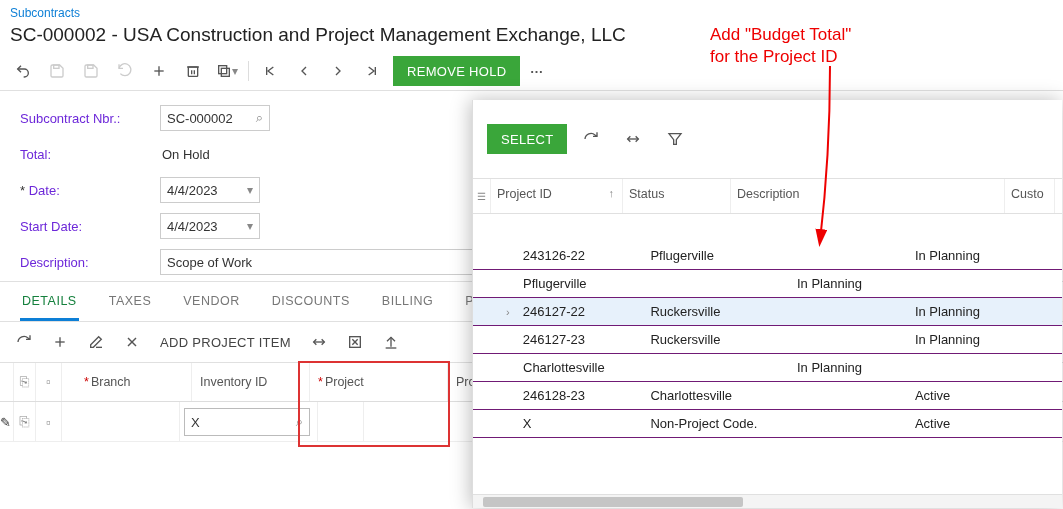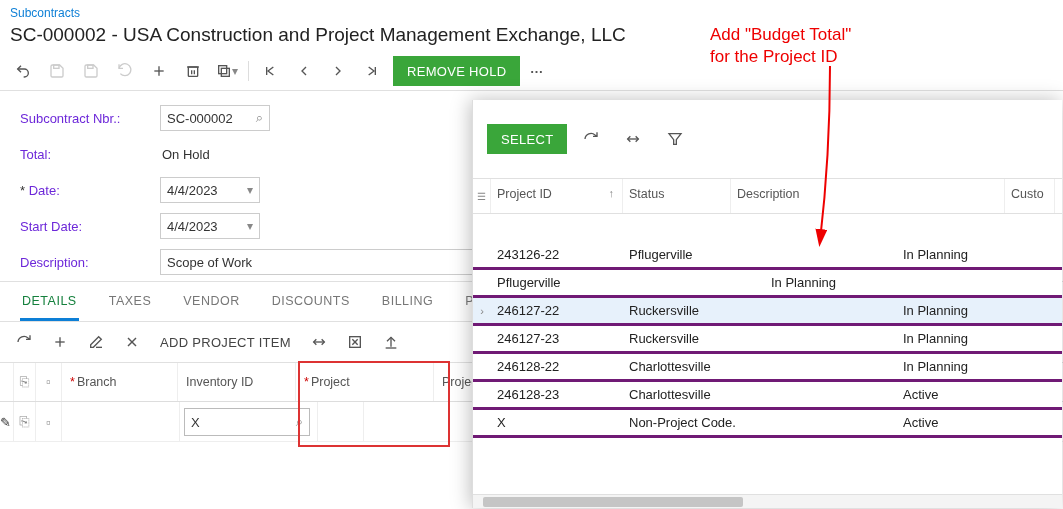--- a/index.html
+++ b/index.html
@@ -35,21 +35,21 @@
   .gbtn { width: 36px; height: 32px; display: inline-flex; align-items: center; justify-content: center; color: #555; cursor: pointer; }
   .txt-btn { color: #444; font-size: 13px; padding: 0 10px; cursor: pointer; letter-spacing: 0.3px; }
 
   .grid { position: relative; }
   .ghead { display: flex; border-bottom: 1px solid #ddd; background: #fff; }
   .ghead .gcol, .grow .gcol { border-right: 1px solid #eee; padding: 8px 8px; font-size: 13px; color: #333; display: flex; align-items: center; }
   .ghead .gcol { color: #555; font-size: 12.5px; position: relative; height: 38px;}
   .gcol.c0 { width: 14px; padding: 0; }
   .gcol.c1 { width: 22px; justify-content: center; padding: 0 2px;}
   .gcol.c2 { width: 26px; justify-content: center; padding: 0 2px;}
-  .gcol.c3 { width: 116px; }
+  .gcol.c3 { width: 116px; margin-left: 14px; }
   .gcol.c4 { width: 118px; }
   .gcol.c5 { width: 138px; position: relative; }
   .gcol.c6 { width: 46px; }
   .grow { display: flex; border-bottom: 1px solid #eee; height: 40px; }
   .grow .gcol { height: 40px; }
   .star::before { content: "*"; color: #c00; margin-right: 2px; }
   .pen { font-size: 12px; color: #666; }
 
   .highlight-box { position: absolute; border: 2px solid #d33; }
   .proj-input { border: 1px solid #bbb; height: 28px; width: 126px; display: flex; align-items: center; justify-content: space-between; padding: 0 6px; background: #fff; }
@@ -60,21 +60,21 @@
   .ptoolbar .green-btn { height: 30px; }
   .pbtn { width: 36px; height: 30px; display: inline-flex; align-items: center; justify-content: center; color: #555; cursor: pointer; }
   .phead { display: flex; border-top: 1px solid #e0e0e0; border-bottom: 1px solid #e0e0e0; background: #fff; }
   .phead .pcol { color: #555; font-size: 12.5px; padding: 8px 6px; border-right: 1px solid #eee; height: 34px; display: flex; align-items: flex-start; position: relative;}
   .pcol.p0 { width: 18px; padding: 0 1px; display:flex; align-items:center; justify-content:center; }
   .pcol.p1 { width: 132px; }
   .pcol.p2 { width: 274px; }
   .pcol.p3 { width: 108px; }
   .pcol.p4 { width: 50px; }
   .sort-arrow { position: absolute; right: 8px; color: #888; font-size: 11px; }
-  .prow { display: flex; border-bottom: 3px solid #701a75; height: 28px; align-items: center; }
+  .prow { display: flex; border-bottom: 1px solid #701a75; height: 28px; align-items: center; padding-left: 26px; }
   .prow .pcol { padding: 4px 6px; font-size: 13px; color: #222; height: 28px; display: flex; align-items: center; border: none; }
   .prow.sel { background: #e7f1fb; }
   .prow .caret-cell { color: #888; font-size: 11px; justify-content:center;}
   .scrollbar { height: 14px; border-top: 1px solid #e0e0e0; background: #f4f4f4; position: relative; }
   .scroll-thumb { position: absolute; left: 10px; top: 2px; height: 10px; width: 260px; background: #c5c5c5; border-radius: 2px; }
 
   
   .annotation { position: absolute; top: 24px; left: 710px; color: #e00; font-size: 17px; line-height: 1.3; pointer-events: none; }
   .annotation svg { position: absolute; top: 42px; left: 50px; }
 
@@ -387,21 +387,20 @@
       </div>
       <div class="prow">
         <div class="pcol p0 caret-cell"></div>
         <div class="pcol p1">246127-23</div>
         <div class="pcol p2">Ruckersville</div>
         <div class="pcol p3">In Planning</div>
         <div class="pcol p4"></div>
       </div>
       <div class="prow">
         <div class="pcol p0 caret-cell"></div>
-        <div class="pcol p1">246128-22</div>
         <div class="pcol p2">Charlottesville</div>
         <div class="pcol p3">In Planning</div>
         <div class="pcol p4"></div>
       </div>
       <div class="prow">
         <div class="pcol p0 caret-cell"></div>
         <div class="pcol p1">246128-23</div>
         <div class="pcol p2">Charlottesville</div>
         <div class="pcol p3">Active</div>
         <div class="pcol p4"></div>

